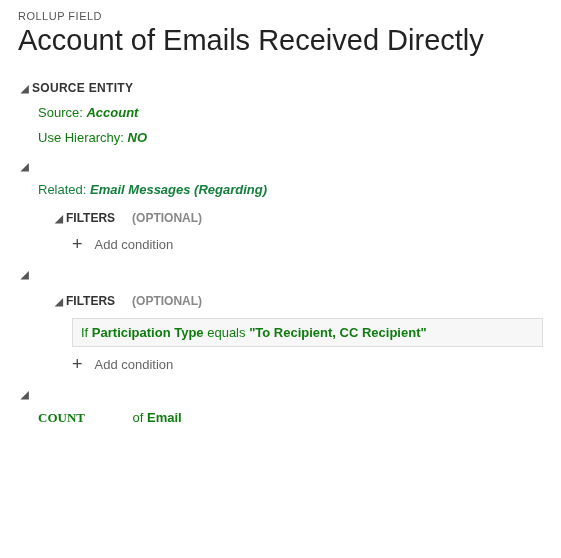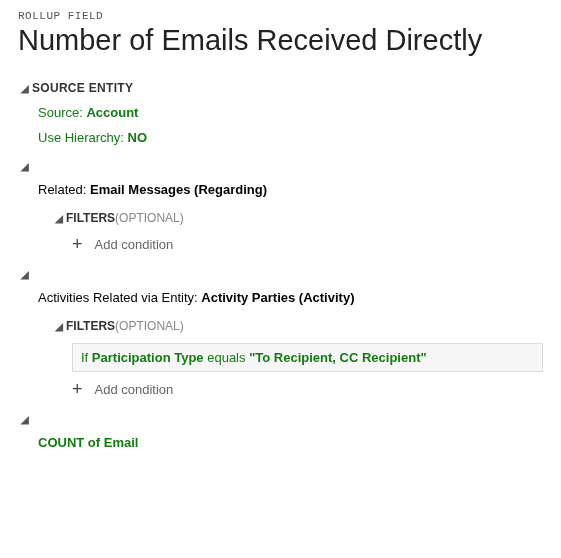--- a/index.html
+++ b/index.html
@@ -10,21 +10,20 @@
     font-size: 13px;
     color: #444;
     background: #fff;
     width: 561px;
   }
   .breadcrumb {
     font-size: 11px;
     color: #555;
     letter-spacing: 0.5px;
     margin-bottom: 2px;
-    font-family: Liberation Mono, monospace;
   }
   .page-title {
     font-size: 29px;
     font-weight: 300;
     color: #222;
     margin: 0 0 24px 0;
     line-height: 1.15;
   }
   .section {
     margin-bottom: 16px;
@@ -48,24 +47,24 @@
   }
   .section-body {
     padding-left: 20px;
   }
   .kv-line {
     margin: 6px 0 10px 0;
     color: #107c10;
     font-size: 13px;
   }
   .kv-line .link-line {
-    color: #000000;
+    color: #15803d;
   }
   .kv-line .key { font-weight: 400; }
-  .kv-line .val-bold { font-weight: 600; }
+  .kv-line .val-bold { font-weight: 600; font-style: italic; }
   .sub-section {
     margin-top: 14px;
     margin-left: 14px;
   }
   .sub-header {
     display: flex;
     align-items: center;
     font-size: 12px;
     font-weight: 600;
     color: #333;
@@ -73,23 +72,23 @@
     cursor: pointer;
   }
   .sub-header .toggle {
     width: 14px;
     display: inline-block;
     color: #555;
     font-size: 10px;
     text-align: center;
   }
   .optional {
-    font-weight: 400;
+    font-weight: 700;
     color: #888;
-    margin-left: 0;
+    margin-left: 17px;
   }
   .filter-row {
     margin: 4px 0 4px 20px;
     padding: 6px 8px;
     border: 1px solid #ddd;
     background: #f7f7f7;
     color: #107c10;
     font-size: 13px;
   }
   .filter-row .plain { color: #107c10; font-weight: 400; }
@@ -109,29 +108,29 @@
     color: #444;
     margin-right: 12px;
     font-weight: 400;
     line-height: 1;
   }
   .aggregation-line {
     color: #107c10;
     font-size: 13px;
     margin: 6px 0 0 0;
   }
-  .aggregation-line .fn { font-weight: 600; }
-  .aggregation-line .of { font-weight: 700; }
+  .aggregation-line .fn { font-weight: 600; font-family: Liberation Serif, serif; }
+  .aggregation-line .of { font-weight: 400; margin-left: 44px; }
   .aggregation-line .fld { font-weight: 600; }
 </style>
 </head>
 <body>
 
 <div class="breadcrumb">ROLLUP FIELD</div>
-<h1 class="page-title">Number of Emails Received Directly</h1>
+<h1 class="page-title">Account of Emails Received Directly</h1>
 
 <div class="section">
   <div class="section-header">
     <span class="toggle">◢</span>
     <span>SOURCE ENTITY</span>
   </div>
   <div class="section-body">
     <div class="kv-line">
       <span class="key">Source: </span><span class="val-bold">Account</span>
     </div>
@@ -164,25 +163,20 @@
       </div>
     </div>
   </div>
 </div>
 
 <div class="section">
   <div class="section-header">
     <span class="toggle">◢</span>
   </div>
   <div class="section-body">
-    <div class="kv-line">
-      <span class="link-line">
-        <span class="key">Activities Related via Entity: </span><span class="val-bold">Activity Parties (Activity)</span>
-      </span>
-    </div>
 
     <div class="sub-section">
       <div class="sub-header">
         <span class="toggle">◢</span>
         <span>FILTERS</span>
         <span class="optional">(OPTIONAL)</span>
       </div>
       <div class="filter-row">
         <span class="plain">If </span><span class="field">Participation Type</span><span class="op"> equals </span><span class="val">"To Recipient, CC Recipient"</span>
       </div>

